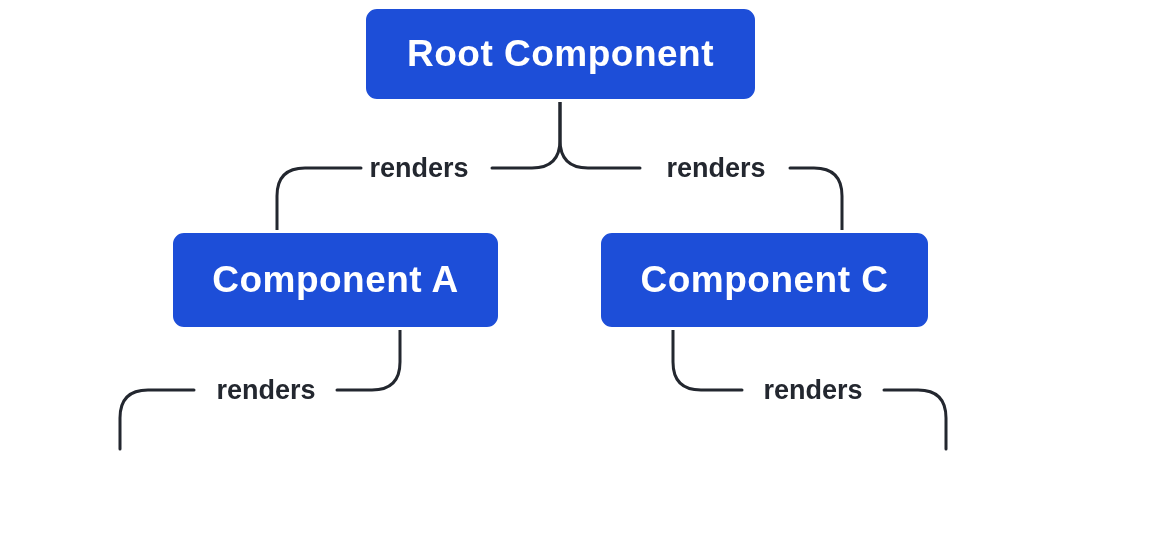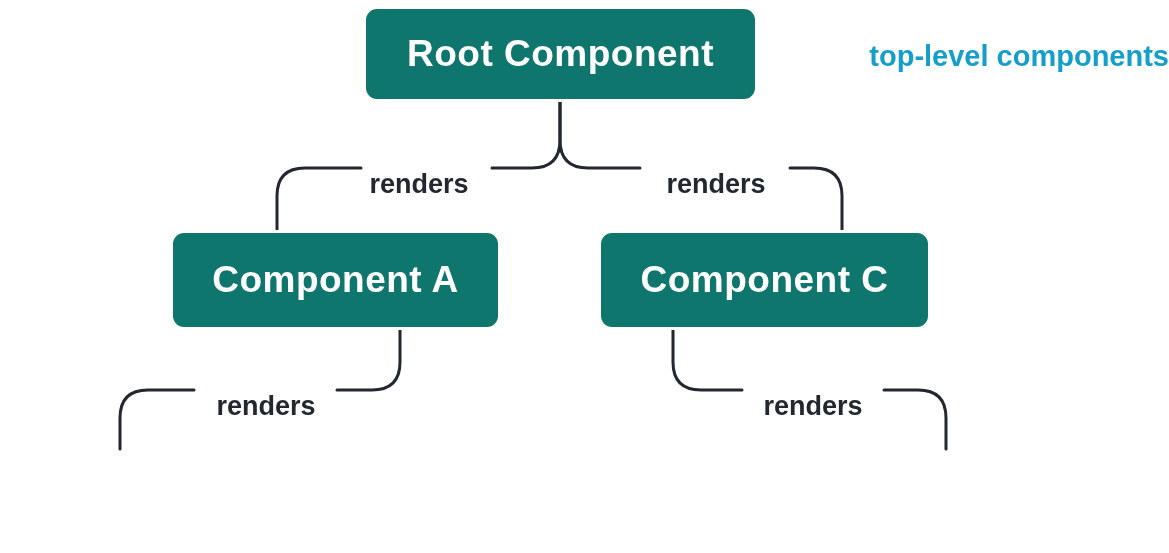--- a/index.html
+++ b/index.html
@@ -9,21 +9,21 @@
     position:relative;
     overflow:hidden;
     font-family:"Liberation Sans", sans-serif;
   }
   .stage{position:absolute;inset:0;}
   .wires{position:absolute;left:0;top:0;pointer-events:none;}
   .wires path{fill:none;stroke:#23272f;stroke-width:3;stroke-linecap:round;}
   .node{
     position:absolute;
     box-sizing:border-box;
-    background:#0f766e;
+    background:#1d4ed8;
     border:3px solid #ffffff;
     border-radius:14px;
     display:flex;align-items:center;justify-content:center;
     color:#ffffff;
     font-size:37px;
     font-weight:600;
     letter-spacing:.5px;
     white-space:nowrap;
   }
   .n-root{left:363px;top:6px;width:395px;height:96px;}
@@ -31,21 +31,20 @@
   .n-c{left:598px;top:230px;width:333px;height:100px;}
   .n-b{left:0px;top:449px;width:336px;height:101px;}
   .n-d{left:728px;top:449px;width:334px;height:101px;}
   .edge-label{
     position:absolute;
     transform:translate(-50%,-50%);
     color:#23272f;
     font-size:27px;
     font-weight:600;
     white-space:nowrap;
-    margin-top:16px;
   }
   .el-1{left:419px;top:168px;}
   .el-2{left:716px;top:168px;}
   .el-3{left:266px;top:390px;}
   .el-4{left:813px;top:390px;}
   .annotation{
     position:absolute;
     color:#149ECA;
     font-size:29px;
     font-weight:700;
@@ -86,15 +85,14 @@
     <span>Component A</span>
   </div>
 
 
 
   <div class="edge-label el-1">renders</div>
   <div class="edge-label el-2">renders</div>
   <div class="edge-label el-3">renders</div>
   <div class="edge-label el-4">renders</div>
 
-  <div class="annotation an-top">top-level components</div>
 
 </div>
 
 </body></html>

